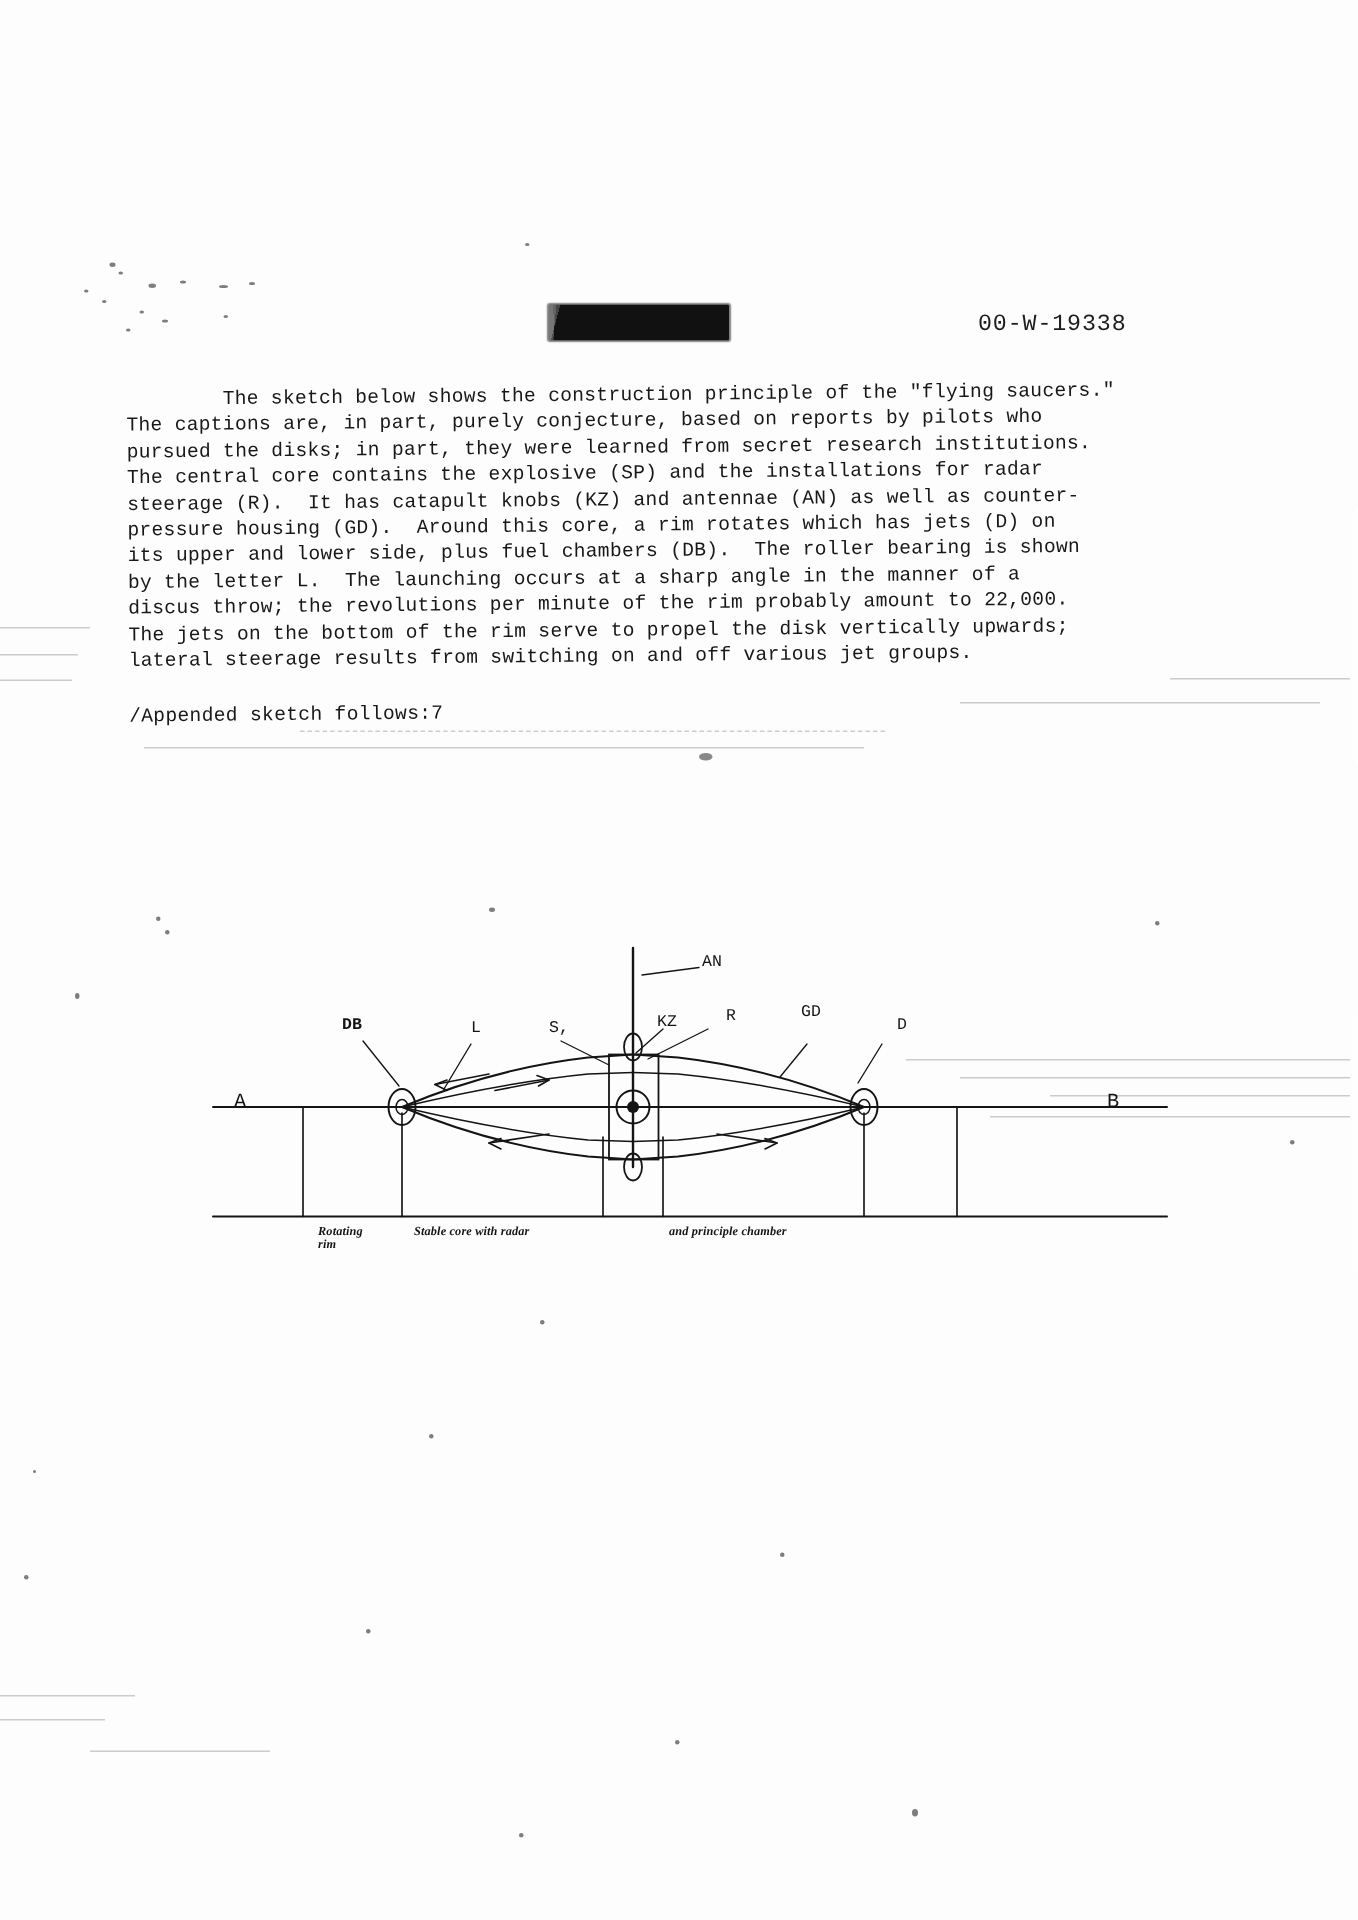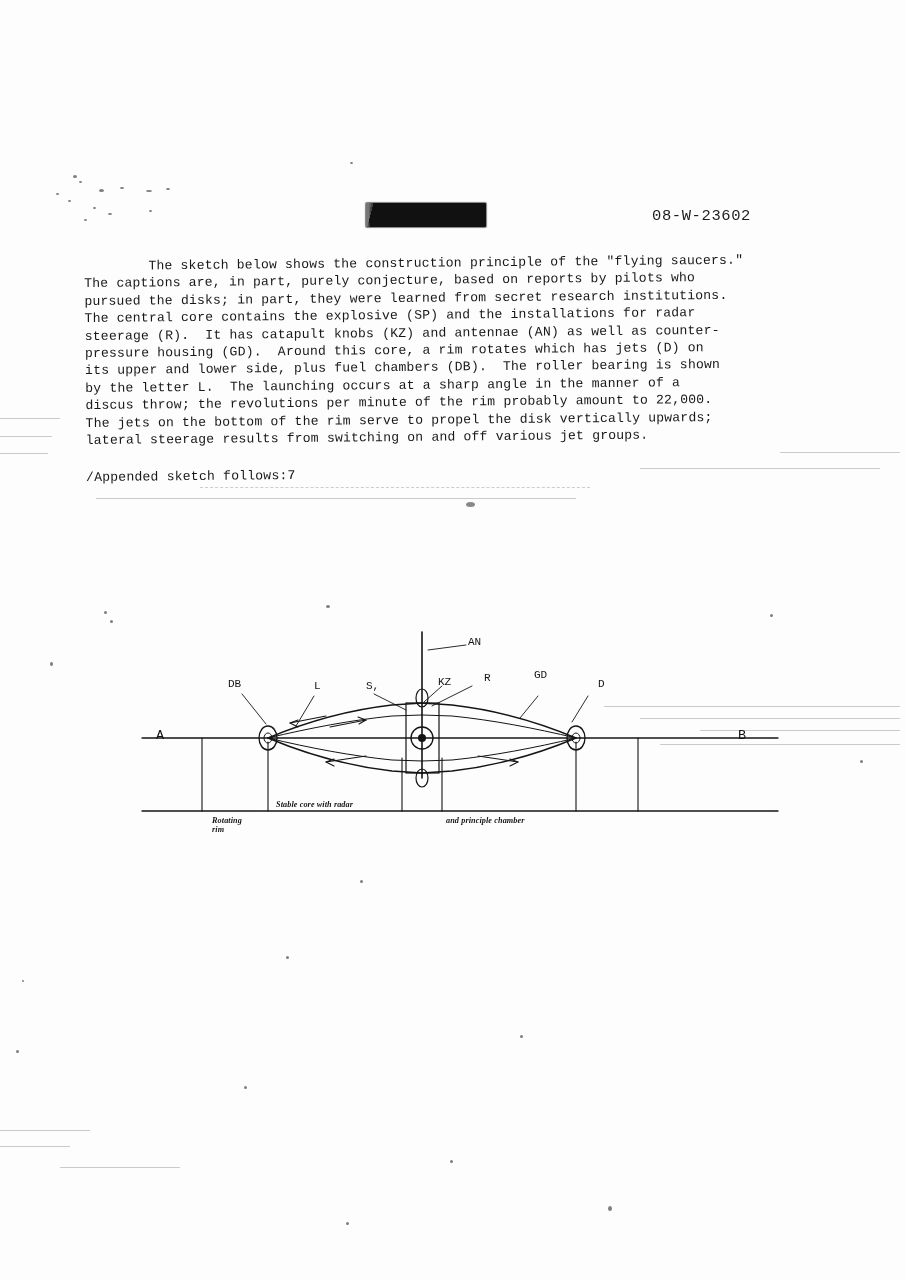--- a/index.html
+++ b/index.html
@@ -176,21 +176,21 @@
   <div class="ghost-line" style="left:96px;top:498px;width:480px;"></div>
   <div class="ghost-line" style="left:604px;top:706px;width:296px;"></div>
   <div class="ghost-line" style="left:640px;top:718px;width:260px;"></div>
   <div class="ghost-line" style="left:700px;top:730px;width:200px;"></div>
   <div class="ghost-line" style="left:660px;top:744px;width:240px;"></div>
   <div class="ghost-line" style="left:0px;top:1130px;width:90px;"></div>
   <div class="ghost-line" style="left:0px;top:1146px;width:70px;"></div>
   <div class="ghost-line" style="left:60px;top:1167px;width:120px;"></div>
 
   <div class="redaction-bar"></div>
-  <div class="doc-number">08-W-23602</div>
+  <div class="doc-number">00-W-19338</div>
 
   <div class="body-text">        The sketch below shows the construction principle of the "flying saucers."
 The captions are, in part, purely conjecture, based on reports by pilots who
 pursued the disks; in part, they were learned from secret research institutions.
 The central core contains the explosive (SP) and the installations for radar
 steerage (R).  It has catapult knobs (KZ) and antennae (AN) as well as counter-
 pressure housing (GD).  Around this core, a rim rotates which has jets (D) on
 its upper and lower side, plus fuel chambers (DB).  The roller bearing is shown
 by the letter L.  The launching occurs at a sharp angle in the manner of a
 discus throw; the revolutions per minute of the rim probably amount to 22,000.
@@ -262,26 +262,26 @@
 
       </g>
     </svg>
 
     <div class="fig-label" style="left:348px;top:26px;">AN</div>
     <div class="fig-label" style="left:318px;top:66px;">KZ</div>
     <div class="fig-label" style="left:364px;top:62px;">R</div>
     <div class="fig-label" style="left:246px;top:70px;">S,</div>
     <div class="fig-label" style="left:414px;top:59px;">GD</div>
     <div class="fig-label" style="left:478px;top:68px;">D</div>
-    <div class="fig-label" style="left:108px;top:68px;">DB</div>
+    <div class="fig-label" style="left:108px;top:68px;font-weight:bold;">DB</div>
     <div class="fig-label" style="left:194px;top:70px;">L</div>
     <div class="fig-label big" style="left:36px;top:118px;">A</div>
     <div class="fig-label big" style="left:618px;top:118px;">B</div>
 
     <div class="fig-caption" style="left:92px;top:206px;line-height:9px;">
       <span style="white-space:pre-line;">Rotating
 rim</span>
     </div>
-    <div class="fig-caption" style="left:156px;top:190px;font-family:Liberation Serif, serif;">Stable core with radar</div>
+    <div class="fig-caption" style="left:156px;top:206px;font-family:Liberation Serif, serif;">Stable core with radar</div>
     <div class="fig-caption" style="left:326px;top:206px;">and principle chamber</div>
   </div>
 
 </div>
 
 </body></html>

